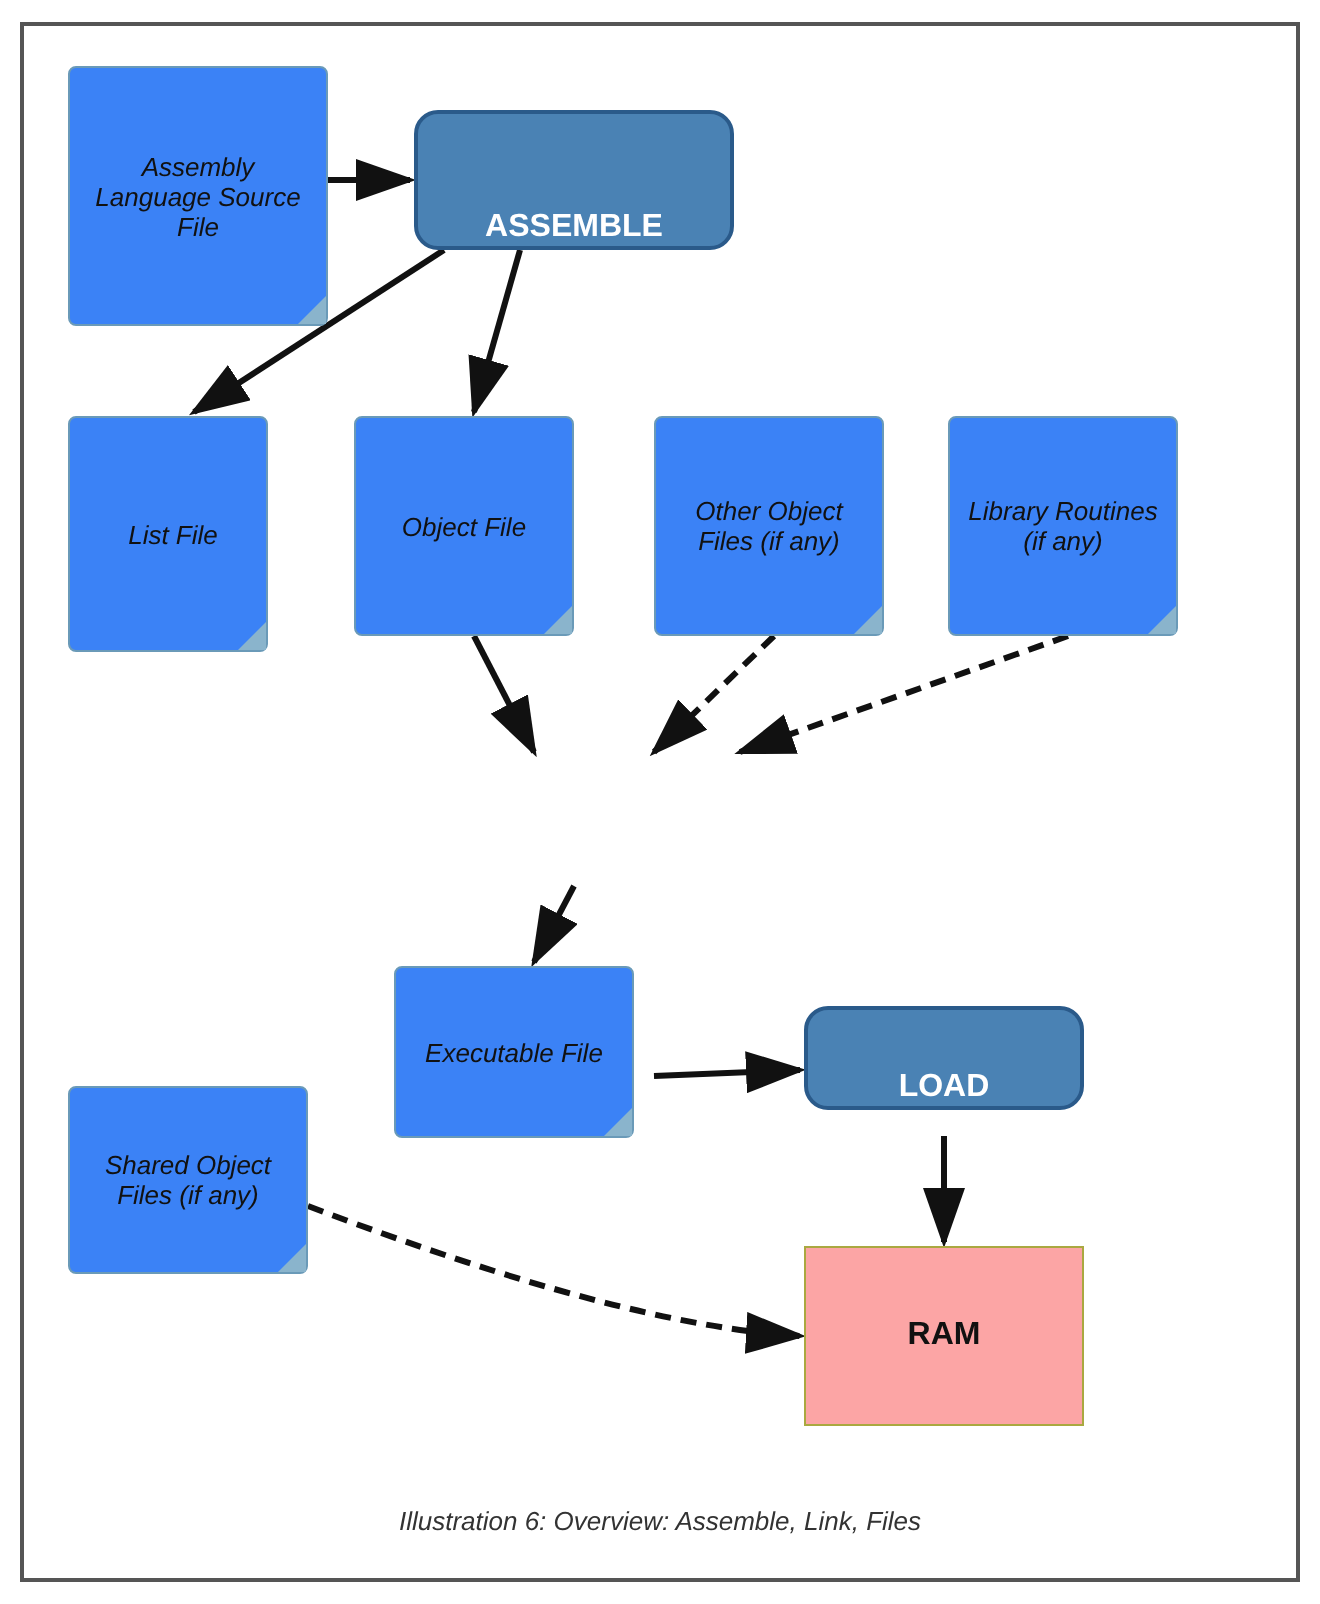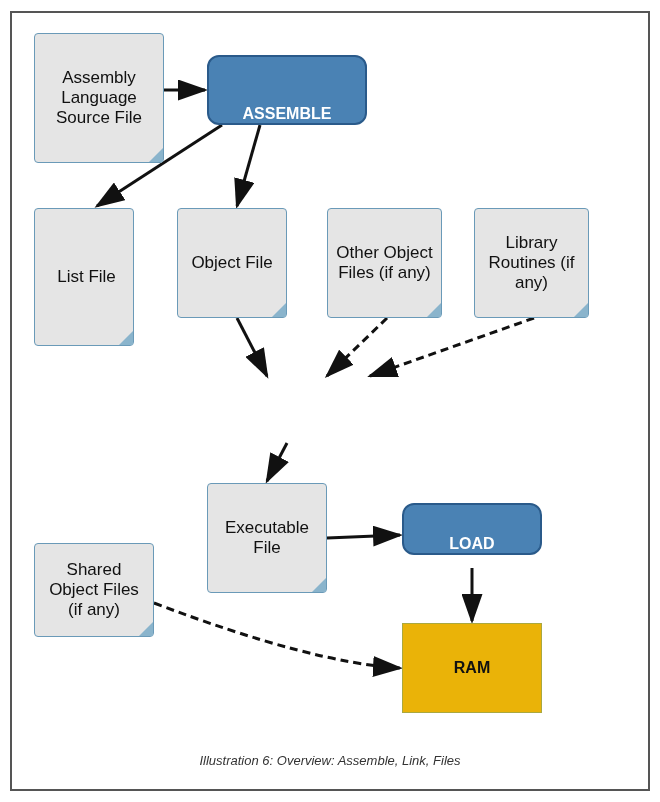--- a/index.html
+++ b/index.html
@@ -25,32 +25,33 @@
     .caption {
       text-align: center;
       font-style: italic;
       font-size: 13px;
       color: #333;
       margin-top: 12px;
     }
 
     
     .file-node {
-      background: #e5e5e5;
+      background: #3b82f6;
       border: 1.5px solid #6a9ab8;
       border-radius: 4px;
       position: absolute;
       display: flex;
       align-items: center;
       justify-content: center;
       text-align: center;
-      font-size: 17px;
+      font-size: 13px;
       font-weight: normal;
       color: #111;
       padding: 8px;
+      font-style: italic;
       
     }
 
     .file-node::after {
       content: '';
       position: absolute;
       bottom: 0;
       right: 0;
       width: 14px;
       height: 14px;
@@ -68,21 +69,21 @@
       align-items: flex-end;
       justify-content: center;
       text-align: center;
       font-size: 16px;
       font-weight: bold;
       color: #ffffff;
     }
 
     
     .ram-node {
-      background: #eab308;
+      background: #fca5a5;
       border: 1.5px solid #aaa840;
       position: absolute;
       display: flex;
       align-items: center;
       justify-content: center;
       font-size: 16px;
       font-weight: bold;
       color: #111;
     }
 
@@ -136,38 +137,38 @@
   </svg>
 
   <div class="file-node" style="left:22px; top:20px; width:130px; height:130px;">
     <span>Assembly Language Source File</span>
   </div>
 
   <div class="process-node" style="left:195px; top:42px; width:160px; height:70px;">
     <span>ASSEMBLE</span>
   </div>
 
-  <div class="file-node" style="left:22px; top:195px; width:100px; height:138px;padding-left:13px;">
+  <div class="file-node" style="left:22px; top:195px; width:100px; height:118px;padding-left:13px;">
     <span>List File</span>
   </div>
 
   <div class="file-node" style="left:165px; top:195px; width:110px; height:110px;">
     <span>Object File</span>
   </div>
 
   <div class="file-node" style="left:462px; top:195px; width:115px; height:110px;">
     <span>Library Routines (if any)</span>
   </div>
 
   <div class="file-node" style="left:315px; top:195px; width:115px; height:110px;">
     <span>Other Object Files (if any)</span>
   </div>
 
 
-  <div class="file-node" style="left:195px; top:470px; width:120px; height:110px;">
+  <div class="file-node" style="left:185px; top:470px; width:120px; height:86px;">
     <span>Executable File</span>
   </div>
 
   <div class="file-node" style="left:22px; top:530px; width:120px; height:94px;">
     <span>Shared Object Files (if any)</span>
   </div>
 
   <div class="process-node" style="left:390px; top:490px; width:140px; height:52px;">
     <span>LOAD</span>
   </div>

